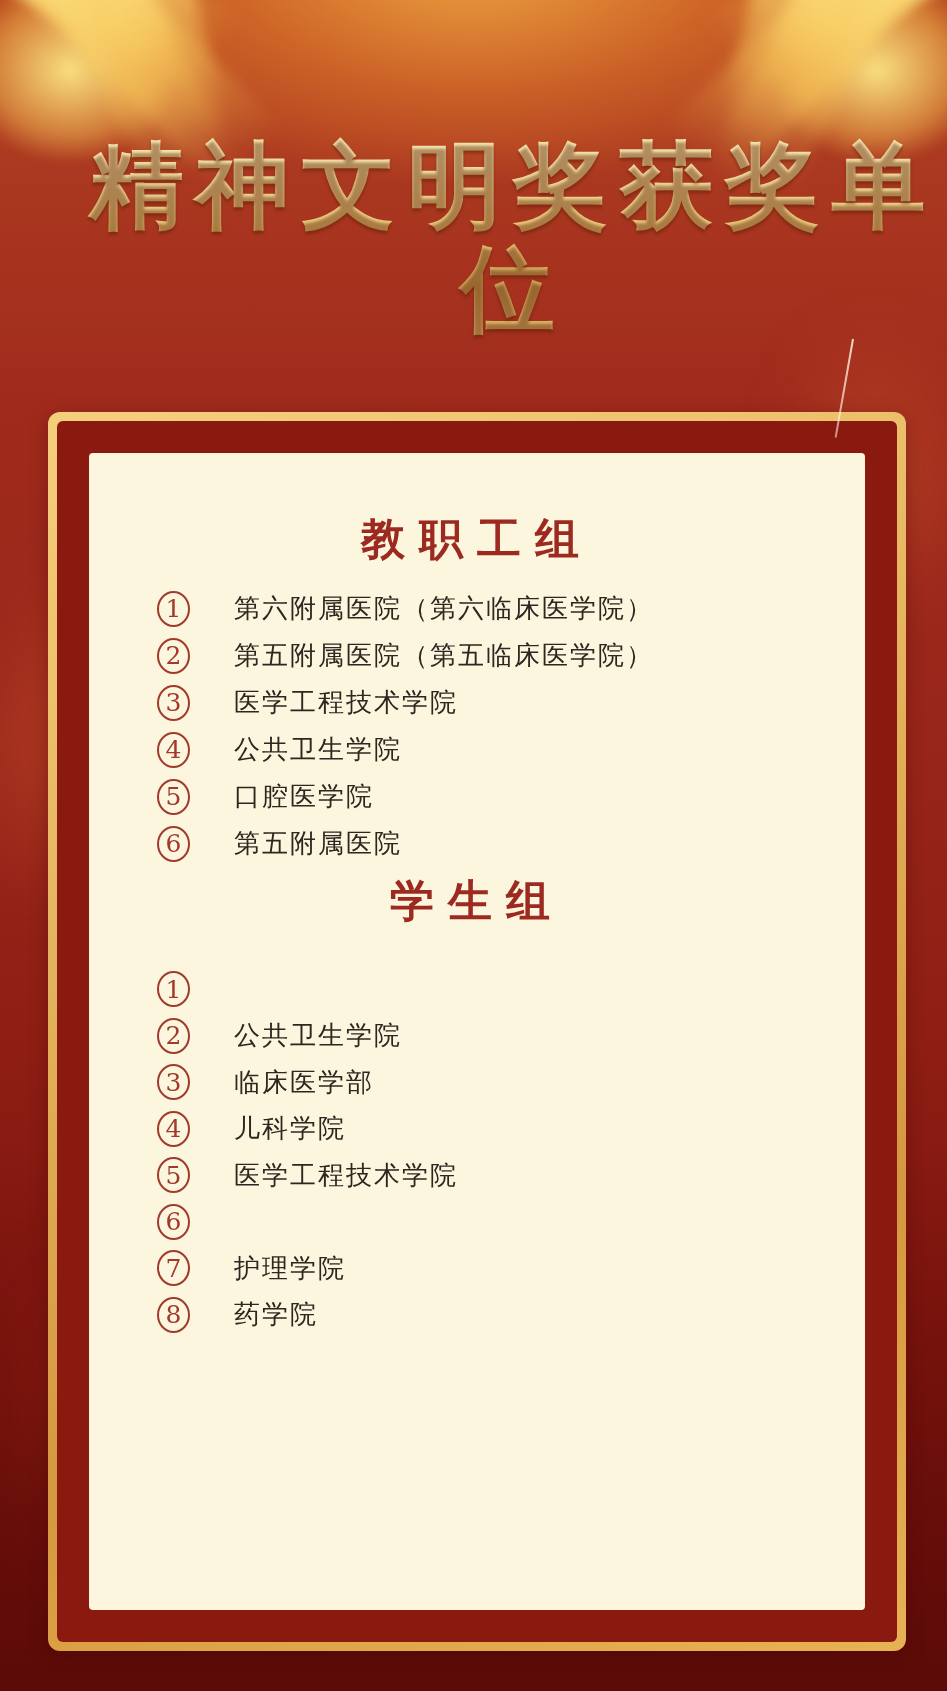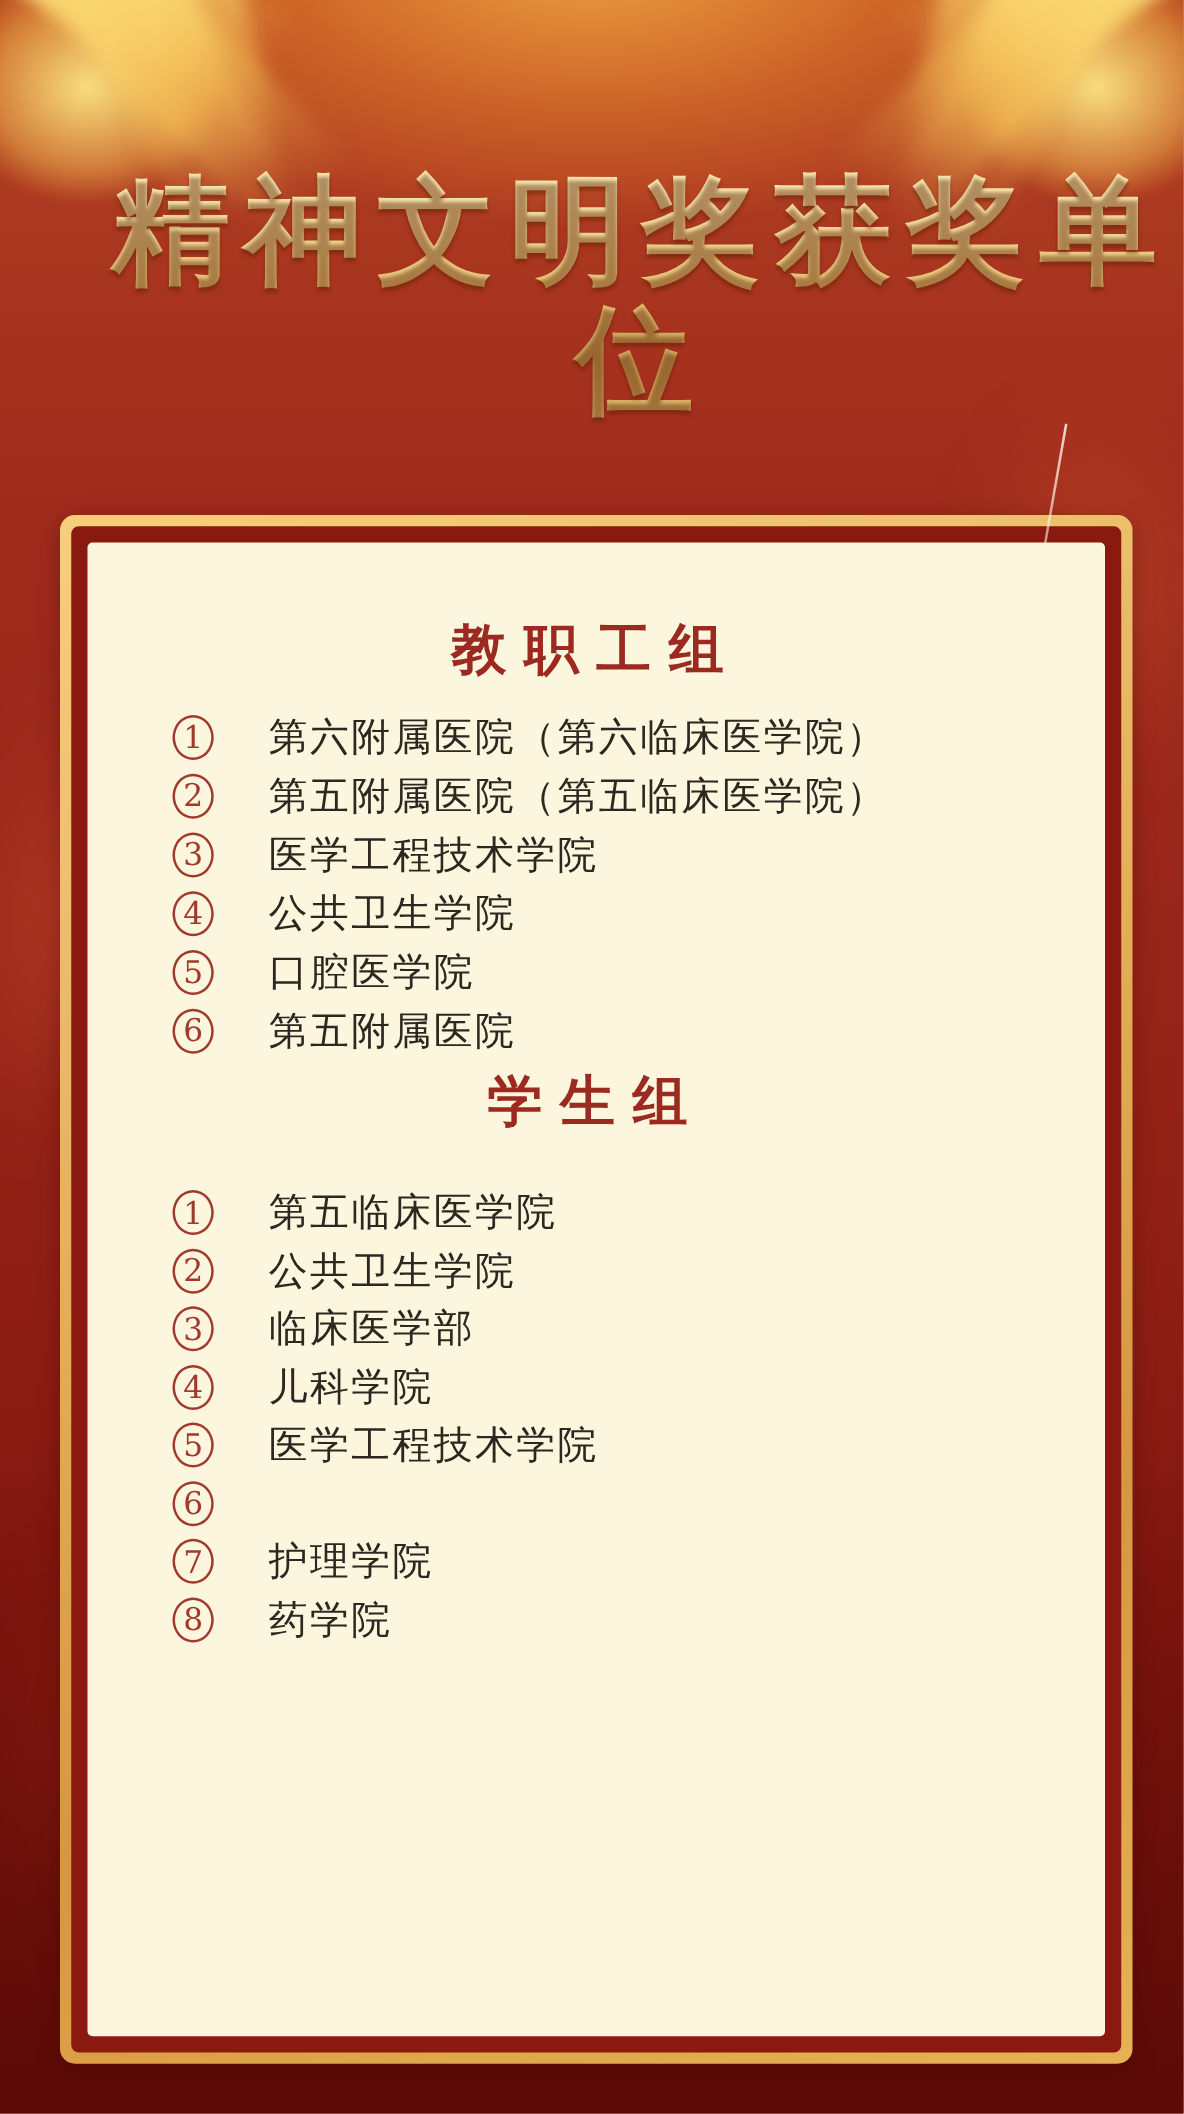--- a/index.html
+++ b/index.html
@@ -55,36 +55,36 @@
   @supports (-webkit-background-clip:text){
     .title{background:linear-gradient(180deg,#f7e7ae 8%,#e9c779 45%,#caa055 75%,#e3bd72 100%);
       -webkit-background-clip:text;background-clip:text;color:transparent;}
   }
 
   
   .panel{position:absolute;left:48px;top:412px;width:858px;height:1239px;box-sizing:border-box;
     padding:9px;border-radius:12px;z-index:3;
     background:linear-gradient(160deg,#f6cf7d 0%,#e0ab55 45%,#d5973f 70%,#e7b254 100%);
     box-shadow:0 4px 18px rgba(60,5,4,.35);}
-  .panel-band{height:100%;box-sizing:border-box;padding:13px;border-radius:6px;background:var(--panel-band-red);}
+  .panel-band{height:100%;box-sizing:border-box;padding:32px;border-radius:6px;background:var(--panel-band-red);}
   .panel-cream{height:100%;box-sizing:border-box;border-radius:4px;background:var(--panel-cream);
     padding-top:64px;overflow:hidden;}
 
   
   .group-header{margin:0;text-align:center;font-weight:bold;font-size:44px;line-height:44px;
     letter-spacing:14px;color:var(--header-red);}
   .group + .group{margin-top:12px;}
   .group-list{list-style:none;margin:24px 0 0;padding:0;}
   .group-1 .group-list{margin-top:43px;}
   .item{display:flex;align-items:center;height:47px;padding-left:68px;box-sizing:border-box;}
   .group-1 .item{height:46.5px;}
   .num{flex:0 0 auto;width:33px;height:36px;border:2.5px solid var(--number-red);border-radius:50%;
     box-sizing:border-box;display:flex;align-items:center;justify-content:center;
     font-size:25px;line-height:1;color:var(--number-red);font-weight:500;}
-  .label{margin-left:44px;font-size:31px;letter-spacing:2px;color:var(--item-text);white-space:nowrap;}
+  .label{margin-left:44px;font-size:26px;letter-spacing:2px;color:var(--item-text);white-space:nowrap;}
 </style>
 </head>
 <body>
 
 <div class="stage">
   <div class="bg-base"></div>
   <div class="bg-topglow"></div>
   <div class="corner-glow cg-left"></div>
   <div class="corner-glow cg-right"></div>
   <div class="ray l1"></div>
@@ -140,21 +140,20 @@
     <span class="label">第五附属医院</span>
   </li>
 </ul>
   </section>
 
   <section class="group group-1">
     <h2 class="group-header">学生组</h2>
     <ul class="group-list">
   <li class="item">
     <span class="num">1</span>
-    <span class="label">第五临床医学院</span>
   </li>
 
   <li class="item">
     <span class="num">2</span>
     <span class="label">公共卫生学院</span>
   </li>
 
   <li class="item">
     <span class="num">3</span>
     <span class="label">临床医学部</span>

